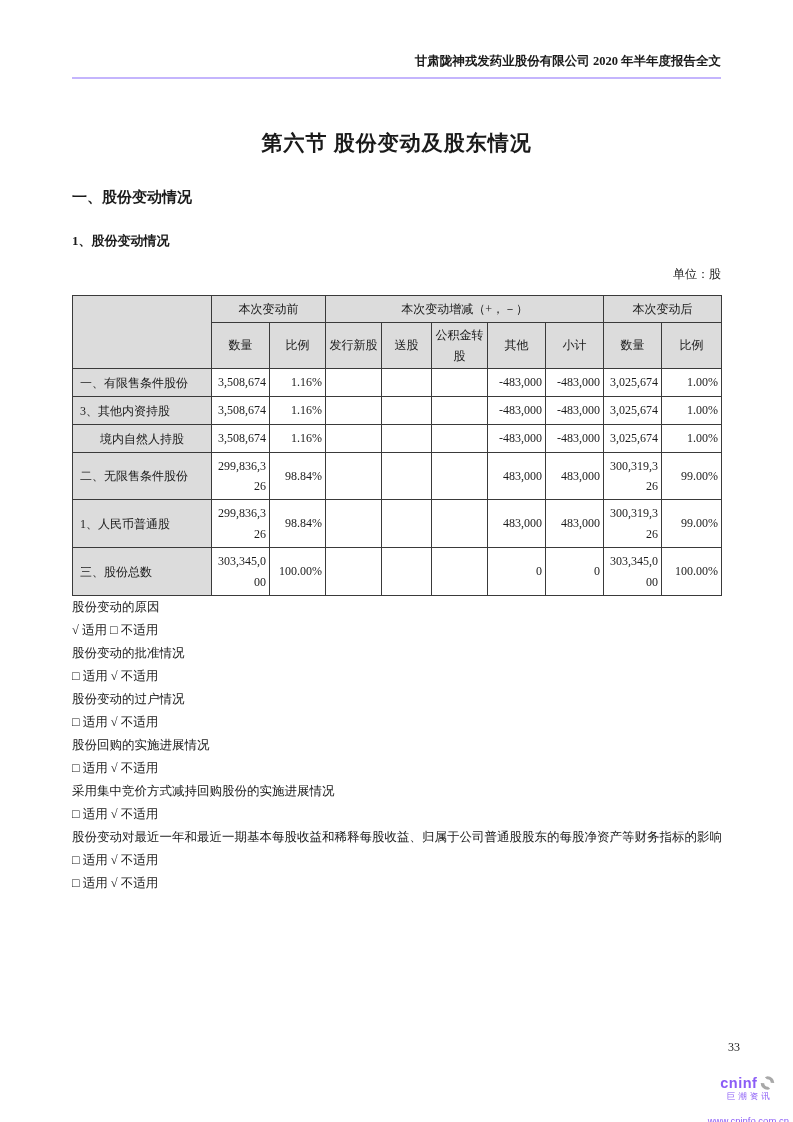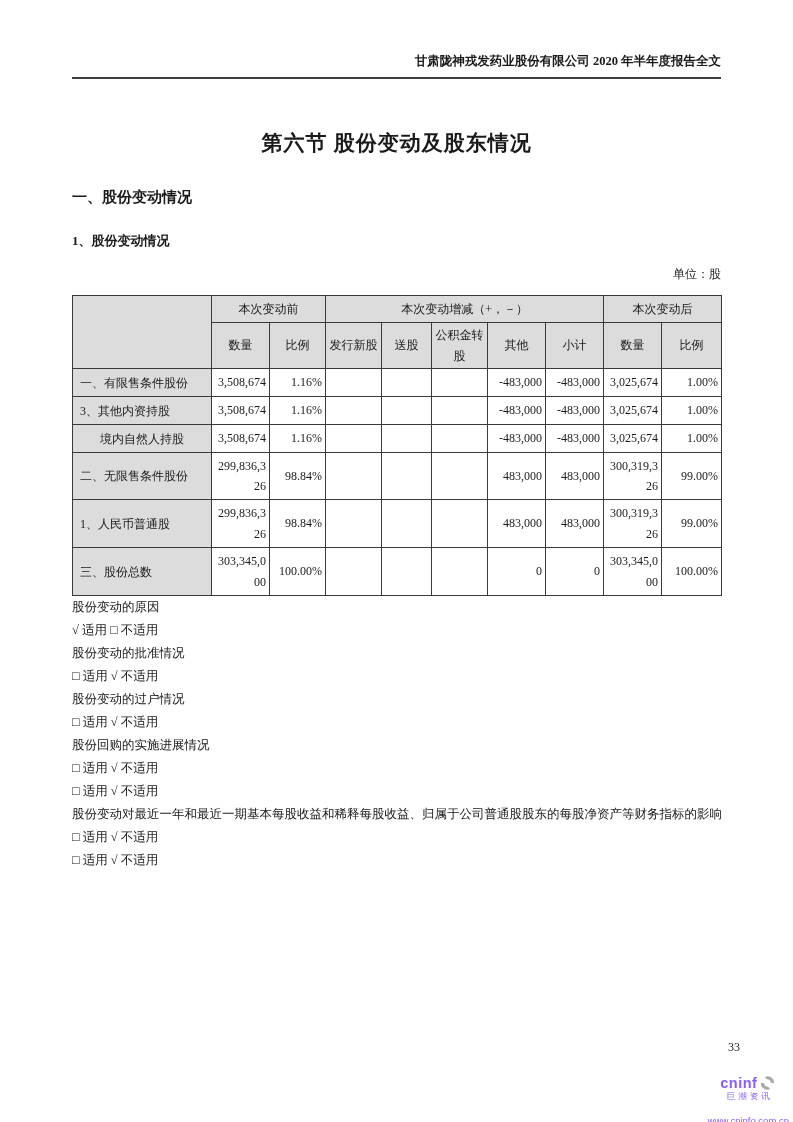--- a/index.html
+++ b/index.html
@@ -9,21 +9,21 @@
     position:relative;
     overflow:hidden;
     font-family:"Liberation Serif","DejaVu Serif",serif;
     color:#1a1a1a;
   }
 
   
   .report-header {
     position:absolute; top:53px; left:72px; width:649px;
     text-align:right; font-weight:bold; font-size:12.5px;
-    padding-bottom:7px; border-bottom:2px solid #404040;
+    padding-bottom:7px; border-bottom:2px solid #c4b5fd;
   }
 
   .doc-title {
     position:absolute; top:129px; left:0; width:793px;
     text-align:center; font-size:21px; font-weight:bold; letter-spacing:1px;
   }
 
   .section-heading {
     position:absolute; top:188px; left:72px;
     font-size:15px; font-weight:bold;
@@ -219,20 +219,21 @@
 
 <div class="notes">
     <div class="note-line">股份变动的原因</div>
     <div class="note-line">√ 适用 □ 不适用</div>
     <div class="note-line">股份变动的批准情况</div>
     <div class="note-line">□ 适用 √ 不适用</div>
     <div class="note-line">股份变动的过户情况</div>
     <div class="note-line">□ 适用 √ 不适用</div>
     <div class="note-line">股份回购的实施进展情况</div>
     <div class="note-line">□ 适用 √ 不适用</div>
+    <div class="note-line">采用集中竞价方式减持回购股份的实施进展情况</div>
     <div class="note-line">□ 适用 √ 不适用</div>
     <div class="note-line">股份变动对最近一年和最近一期基本每股收益和稀释每股收益、归属于公司普通股股东的每股净资产等财务指标的影响</div>
     <div class="note-line">□ 适用 √ 不适用</div>
     <div class="note-line">□ 适用 √ 不适用</div>
   </div>
 
 <div class="page-number">33</div>
 
 <div class="logo">
   <div class="logo-top">

